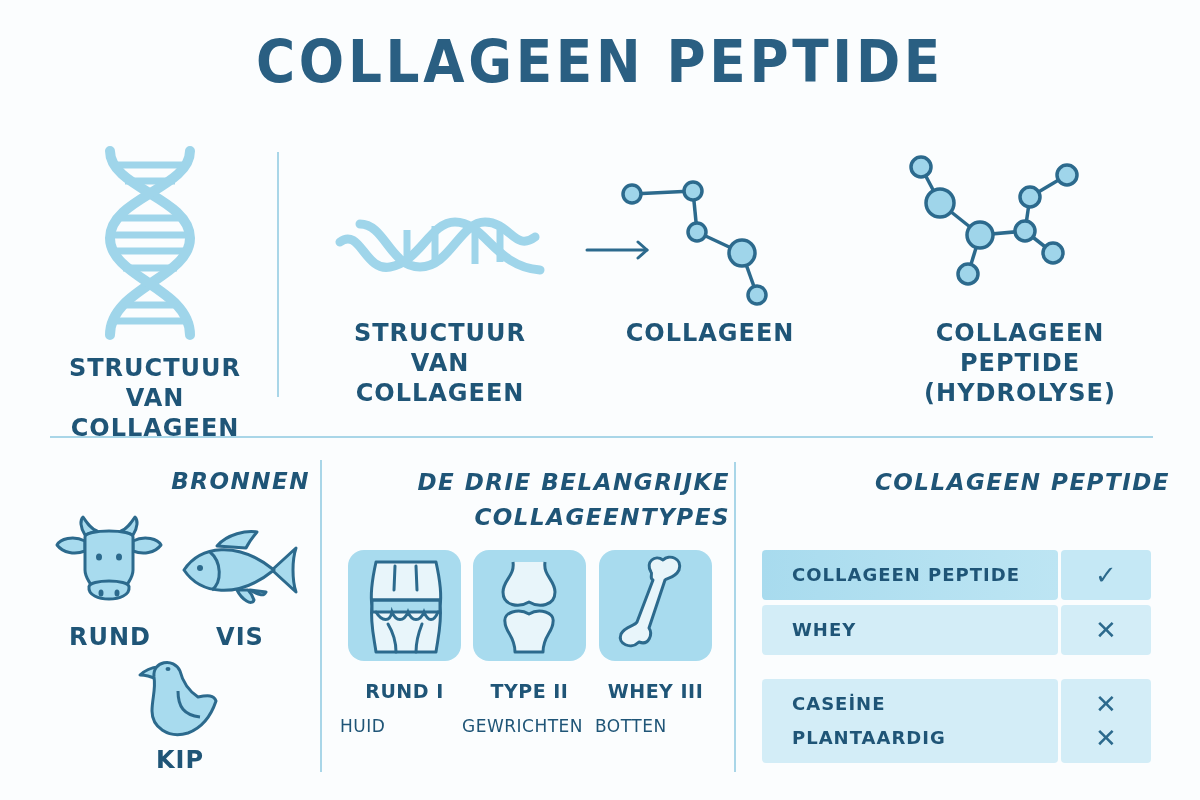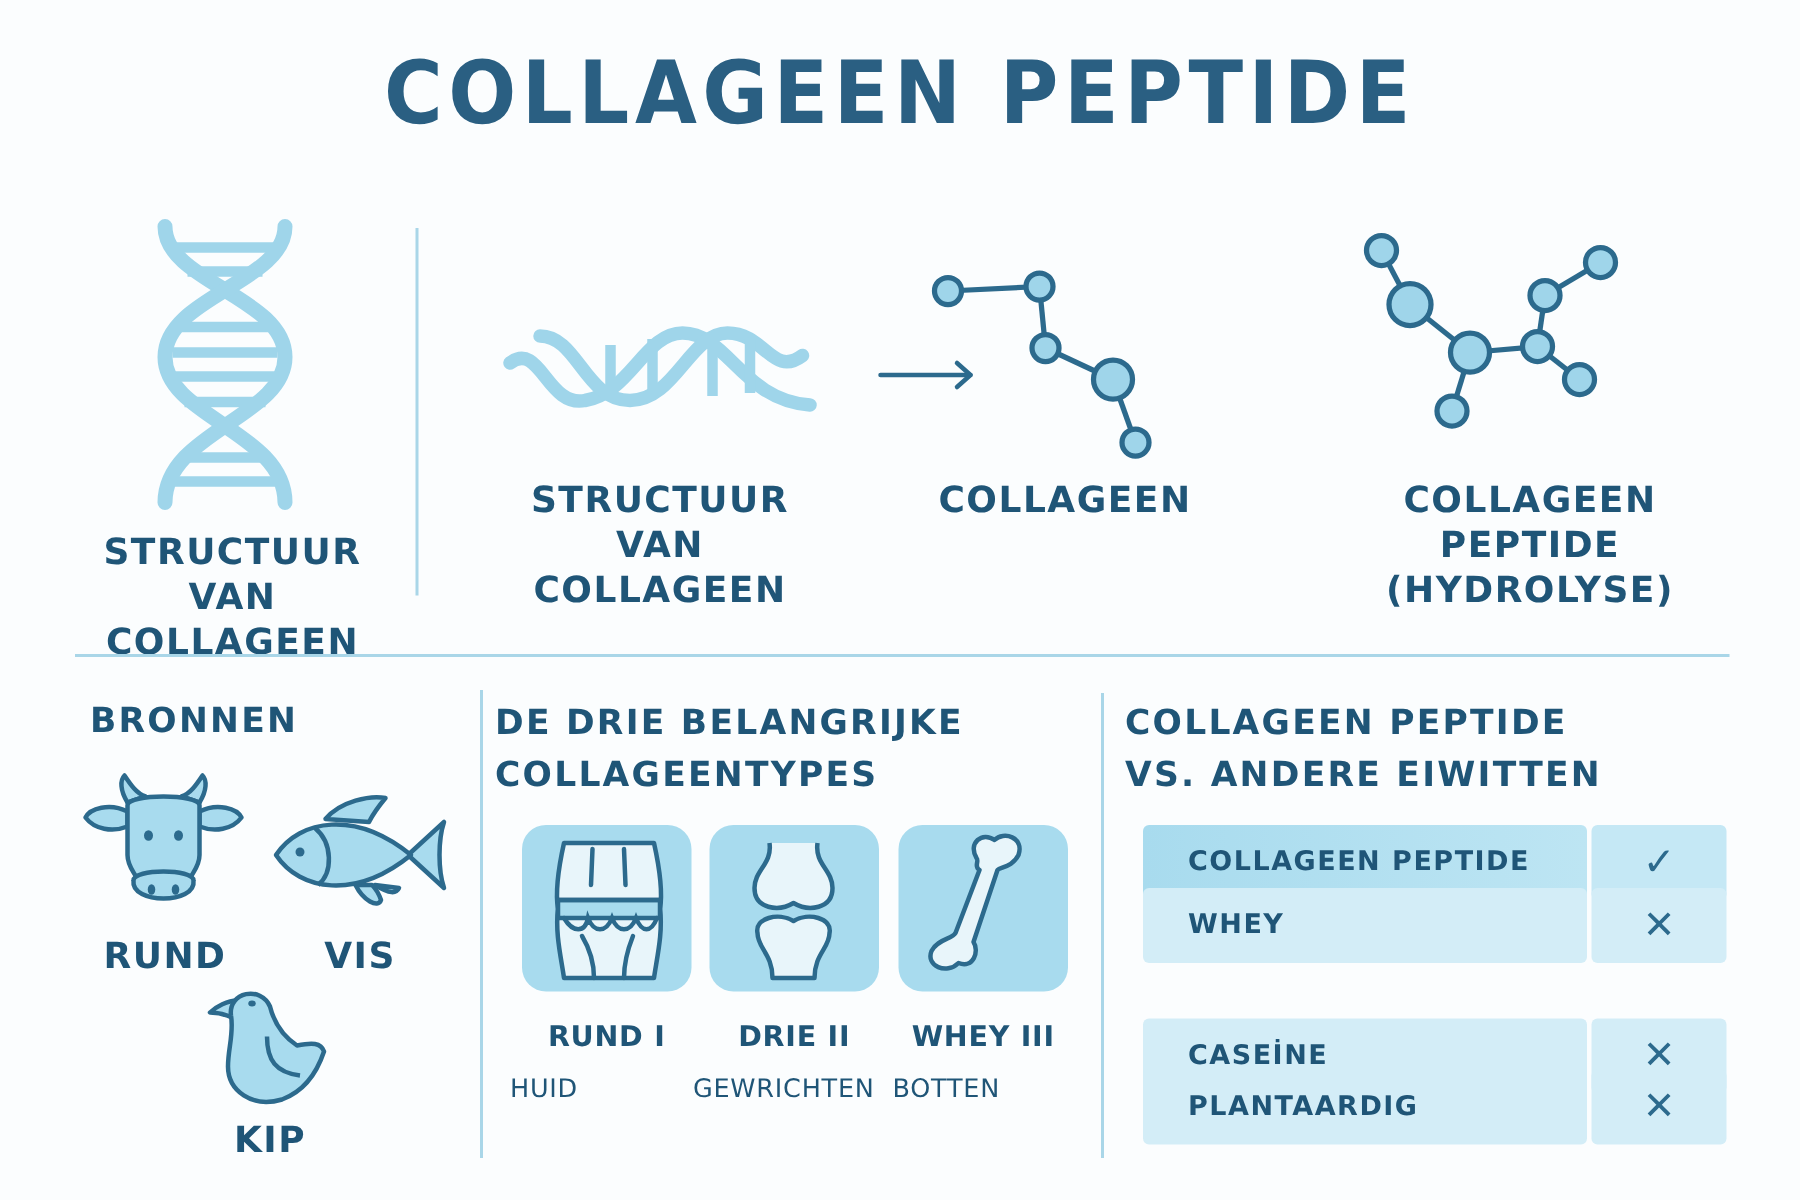--- a/index.html
+++ b/index.html
@@ -16,21 +16,21 @@
     font-family: "DejaVu Sans", sans-serif;
     font-weight: bold; font-size: 58px; letter-spacing: 4px;
     color: #2a5f82; transform: scaleX(0.92);
   }
   .label {
     font-weight: bold; font-size: 24px; letter-spacing: 1px;
     text-align: center; line-height: 30px; color: #1f5577;
   }
   .h2 {
     font-weight: bold; font-size: 23px; letter-spacing: 1.5px;
-    text-align: left; line-height: 35px; color: #1f5577;
+    text-align: right; line-height: 35px; color: #1f5577; font-style: italic;
   }
   .vline { width: 2px; background: #a9d6e8; }
   .hline { height: 2px; background: #a9d6e8; }
   svg { position: absolute; overflow: visible; }
   .tile {
     background: #a8dbee; border-radius: 16px;
     width: 113px; height: 111px;
   }
   .type-label { font-weight: bold; font-size: 19px; letter-spacing: 0.5px; text-align: center; }
   .type-sub { font-size: 17px; letter-spacing: 0.5px; text-align: left; }
@@ -218,43 +218,42 @@
 <div class="abs type-sub" style="left:340px;top:716px;width:130px;">HUID</div>
 
 <div class="abs tile" style="left:473px;top:550px;">
   <svg style="left:0;top:0;" width="113" height="111" viewBox="0 0 113 111">
     <g stroke="#2c6a8d" stroke-width="3" fill="#e8f5fa" stroke-linejoin="round">
       <path d="M40,12 C42,26 30,30 30,42 C30,56 46,58 56,52 C66,58 82,56 82,42 C82,30 70,26 72,12"></path>
       <path d="M32,72 C30,62 46,58 56,64 C66,58 82,62 80,72 C80,82 70,86 70,102 L42,102 C42,86 32,82 32,72 Z"></path>
     </g>
   </svg>
 </div>
-<div class="abs type-label" style="left:473px;top:680px;width:113px;">DRIE II</div>
+<div class="abs type-label" style="left:473px;top:680px;width:113px;">TYPE II</div>
 <div class="abs type-sub" style="left:462px;top:716px;width:135px;">GEWRICHTEN</div>
 
 <div class="abs tile" style="left:599px;top:550px;">
   <svg style="left:0;top:0;" width="113" height="111" viewBox="0 0 113 111">
     <path d="M52,22 C46,12 56,4 64,10 C70,4 84,8 80,20 C76,28 68,28 66,30 L50,78 C54,84 50,96 40,92 C32,100 18,94 22,84 C26,76 36,76 38,72 L54,30 C50,28 54,24 52,22 Z" fill="#e8f5fa" stroke="#2c6a8d" stroke-width="3" stroke-linejoin="round"></path>
   </svg>
 </div>
 <div class="abs type-label" style="left:599px;top:680px;width:113px;">WHEY III</div>
 <div class="abs type-sub" style="left:595px;top:716px;width:120px;">BOTTEN</div>
 
 <div class="abs vline" style="left:734px;top:462px;height:310px;"></div>
 
 <div class="abs h2" style="left:750px;top:465px;width:420px;">
   <div>COLLAGEEN PEPTIDE</div>
-  <div>VS. ANDERE EIWITTEN</div>
 </div>
 
 <div class="row highlight" style="top:550px;">
   <div class="cell-name">COLLAGEEN PEPTIDE</div>
   <div class="cell-mark">✓</div>
 </div>
-<div class="row" style="top:592px;">
+<div class="row" style="top:605px;">
   <div class="cell-name">WHEY</div>
   <div class="cell-mark">✕</div>
 </div>
 <div class="row" style="top:659px;margin-top:20px;">
   <div class="cell-name">CASEİNE</div>
   <div class="cell-mark">✕</div>
 </div>
 <div class="row" style="top:713px;">
   <div class="cell-name">PLANTAARDIG</div>
   <div class="cell-mark">✕</div>

